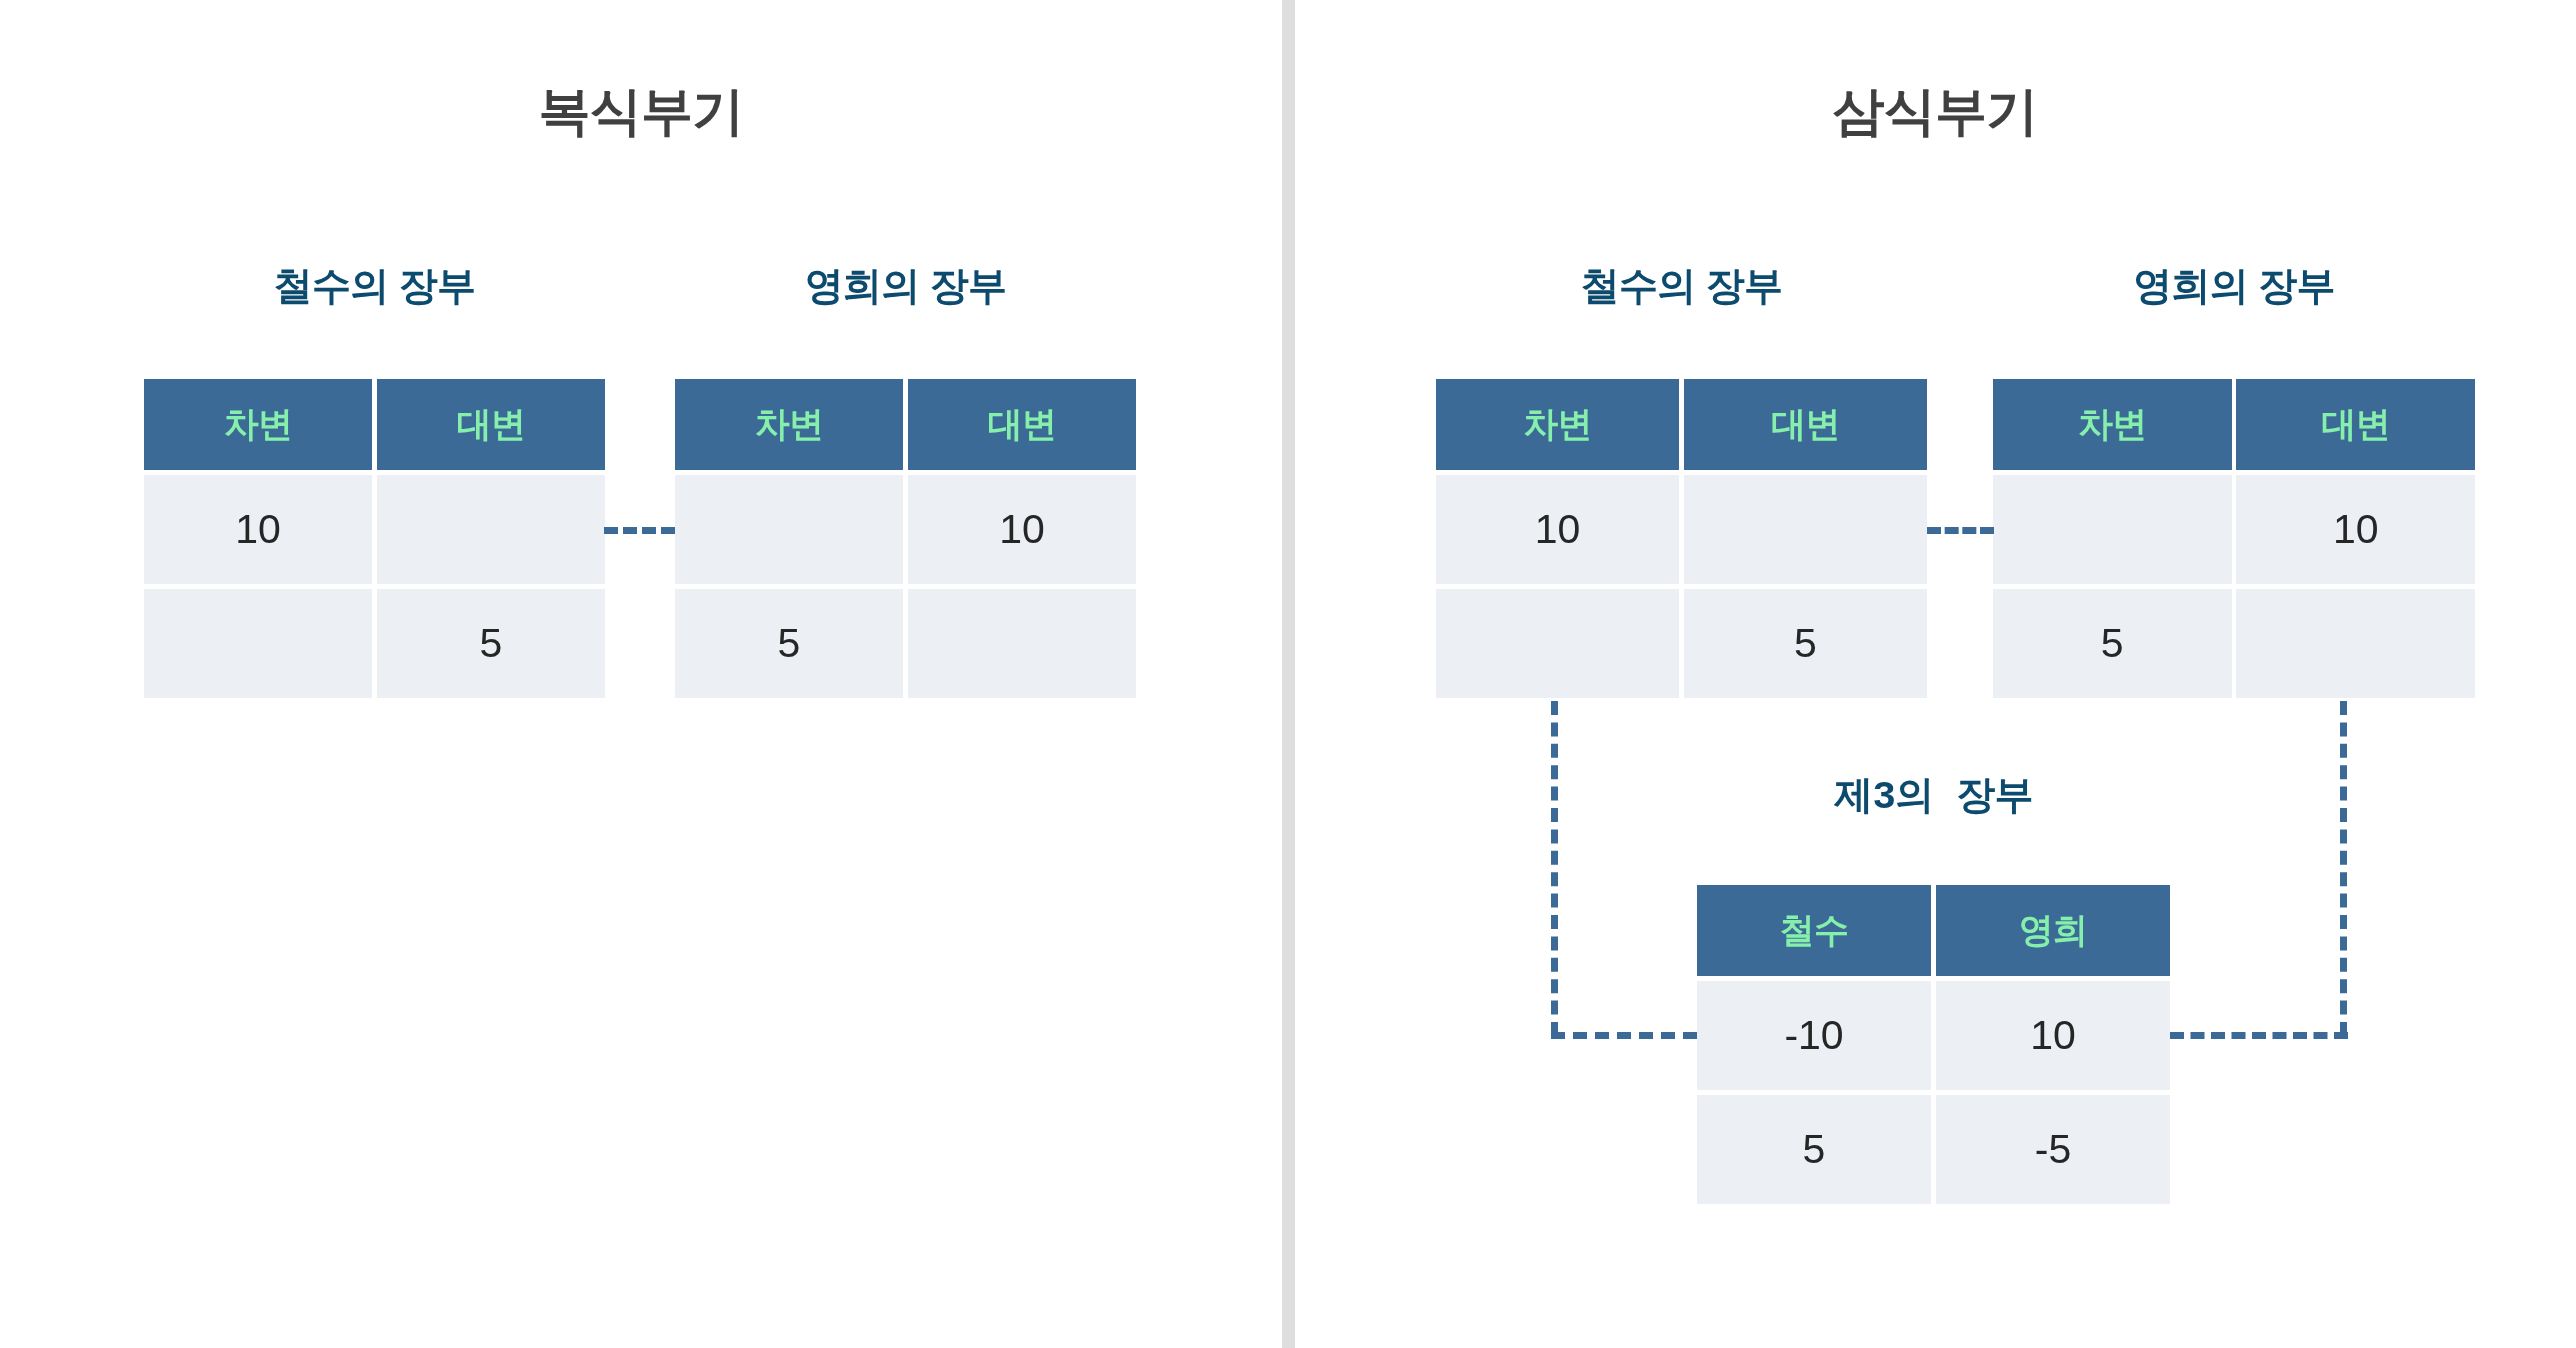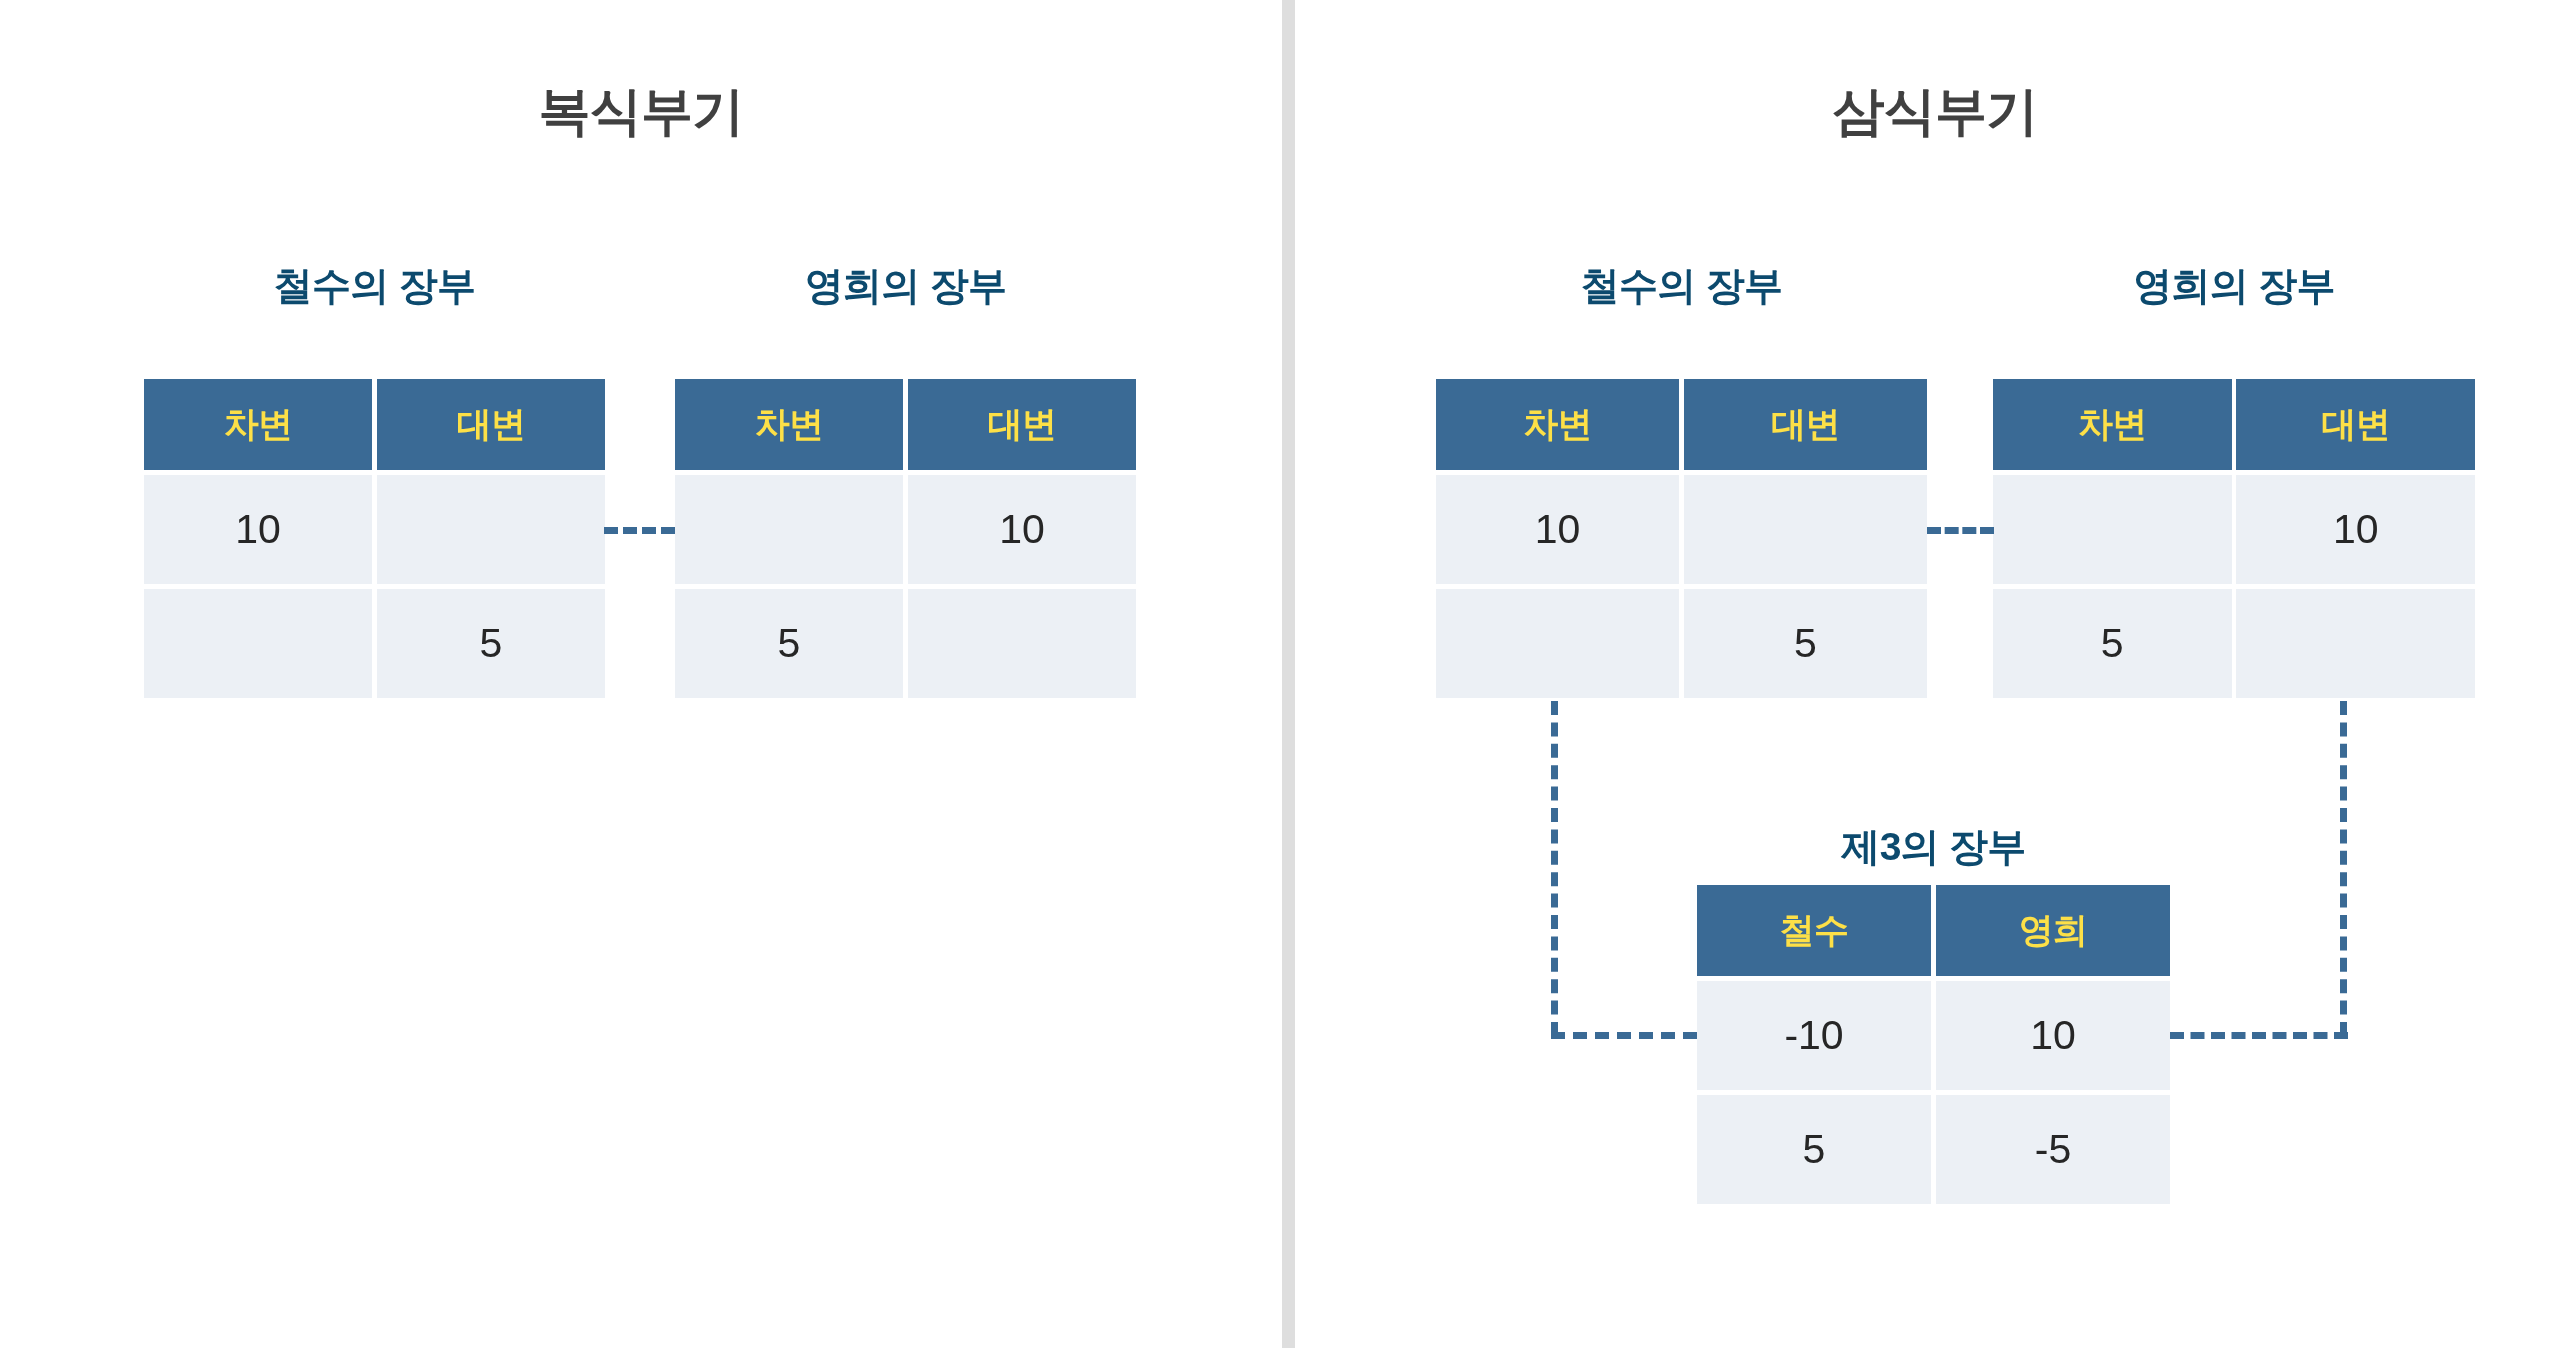--- a/index.html
+++ b/index.html
@@ -59,21 +59,21 @@
   
   .ledger {
     position: absolute;
     display: grid;
     grid-template-columns: 1fr 1fr;
     column-gap: 4.9px;
     row-gap: 4.9px;
   }
   .ledger .th {
     background: #3A6A95;
-    color: #fde047;
+    color: #86efac;
     font-size: 35px;
     font-weight: bold;
     letter-spacing: -0.7px;
     height: 91px;
     display: flex;
     align-items: center;
     justify-content: center;
   }
   .ledger .td {
     background: #ECF0F5;
@@ -151,21 +151,21 @@
     <div class="th">차변</div>
     <div class="th">대변</div>
     <div class="td empty"></div>
     <div class="td">10</div>
     <div class="td">5</div>
     <div class="td empty"></div>
   </div>
 
   <div class="dash-h" style="left:1927px; top:527px; width:67px;"></div>
 
-  <div class="ledger-caption" style="left:1697px; top:820px; width:473px;">제3의 장부</div>
+  <div class="ledger-caption" style="left:1697px; top:768px; width:473px;font-family:Liberation Mono, monospace;">제3의 장부</div>
 
   <div class="ledger" style="left:1697px; top:885px; width:473px;">
     <div class="th">철수</div>
     <div class="th">영희</div>
     <div class="td">-10</div>
     <div class="td">10</div>
     <div class="td">5</div>
     <div class="td">-5</div>
   </div>
 

